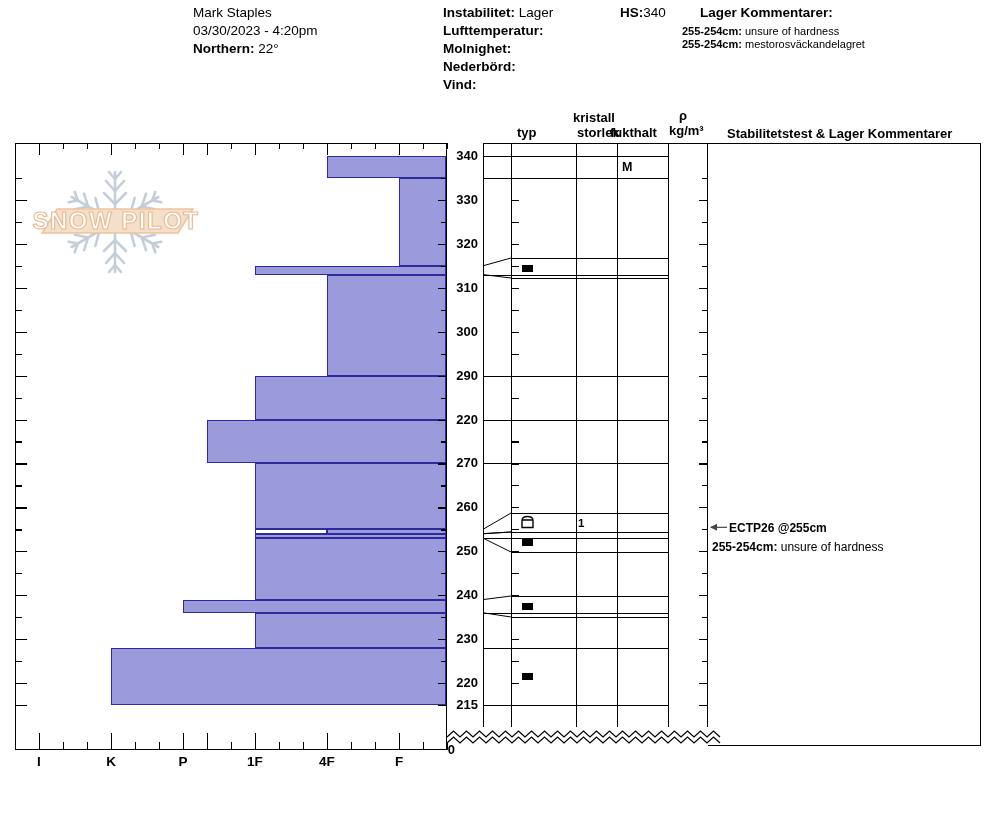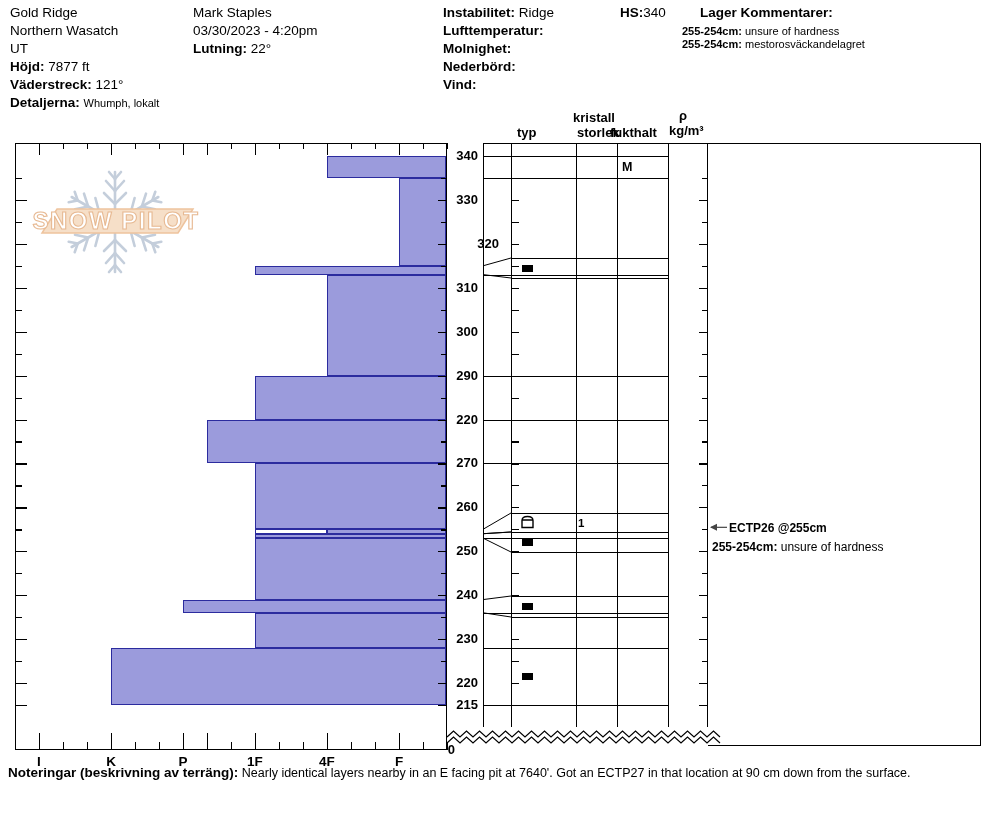--- a/index.html
+++ b/index.html
@@ -18,55 +18,48 @@
   .colhdr{position:absolute;font-weight:bold;font-size:13px;white-space:nowrap;}
   .sym{position:absolute;background:#000;}
   .gtxt{position:absolute;font-weight:bold;font-size:11.5px;}
   svg{position:absolute;left:0;top:0;}
 </style>
 </head>
 <body>
 
 <div id="page">
 
-  <div class="abs" style="left:10px;top:4px;">
-    <div class="hline">Gold Ridge</div>
-    <div class="hline">Northern Wasatch</div>
-    <div class="hline">UT</div>
-    <div class="hline"><b>Höjd:</b> <span>7877 ft</span></div>
-    <div class="hline"><b>Väderstreck:</b> <span>121°</span></div>
-    <div class="hline"><b>Detaljerna:</b> <span class="small">Whumph, lokalt</span></div>
-  </div>
 
   <div class="abs" style="left:193px;top:4px;">
     <div class="hline">Mark Staples</div>
     <div class="hline">03/30/2023 - 4:20pm</div>
-    <div class="hline"><b>Lutning:</b> <span>22°</span></div>
+    <div class="hline"><b>Northern:</b> <span>22°</span></div>
   </div>
 
   <div class="abs" style="left:443px;top:4px;">
-    <div class="hline"><b>Instabilitet:</b> <span>Ridge</span></div>
+    <div class="hline"><b>Instabilitet:</b> <span>Lager</span></div>
     <div class="hline"><b>Lufttemperatur:</b></div>
     <div class="hline"><b>Molnighet:</b></div>
     <div class="hline"><b>Nederbörd:</b></div>
     <div class="hline"><b>Vind:</b></div>
   </div>
 
   <div class="abs hline" style="left:620px;top:4px;"><b>HS:</b><span>340</span></div>
 
   <div class="abs hline" style="left:700px;top:4px;"><b>Lager Kommentarer:</b></div>
   <div class="abs small" style="left:682px;top:25px;"><b>255-254cm:</b> <span>unsure of hardness</span></div>
   <div class="abs small" style="left:682px;top:38px;"><b>255-254cm:</b> <span>mestorosväckandelagret</span></div>
 
   <div class="colhdr" style="left:556px;top:110px;margin-left:17px;">kristall</div>
   <div class="colhdr" style="left:517px;top:125px;">typ</div>
   <div class="colhdr" style="left:577px;top:125px;">storlek</div>
   <div class="colhdr" style="left:610px;top:125px;">fukthalt</div>
   <div class="colhdr" style="left:679px;top:108px;">ρ</div>
   <div class="colhdr" style="left:669px;top:123px;">kg/m³</div>
+  <div class="colhdr" style="left:727px;top:126px;">Stabilitetstest &amp; Lager Kommentarer</div>
 
   <svg width="260" height="220" style="left:20px;top:150px;">
     <g stroke="#c4cedb" stroke-width="2.6" stroke-linecap="round" fill="none">
       <g id="flake" transform="translate(95,72)">
           <g transform="rotate(0)">
             <line x1="0" y1="0" x2="0" y2="-50"></line>
             <line x1="0" y1="-18" x2="-11" y2="-29"></line>
             <line x1="0" y1="-18" x2="11" y2="-29"></line>
             <line x1="0" y1="-31" x2="-9" y2="-41"></line>
             <line x1="0" y1="-31" x2="9" y2="-41"></line>
@@ -229,21 +222,21 @@
       <div class="tick" style="left: 16px; top: 243.84px; width: 11px; height: 1.2px;"></div>
       <div class="tick" style="left: 438px; top: 243.84px; width: 8px; height: 1.2px;"></div>
       <div class="tick" style="left: 16px; top: 221.88px; width: 6px; height: 1.2px;"></div>
       <div class="tick" style="left: 441px; top: 221.88px; width: 5px; height: 1.2px;"></div>
       <div class="tick" style="left: 16px; top: 199.92px; width: 11px; height: 1.2px;"></div>
       <div class="tick" style="left: 438px; top: 199.92px; width: 8px; height: 1.2px;"></div>
       <div class="tick" style="left: 16px; top: 177.96px; width: 6px; height: 1.2px;"></div>
       <div class="tick" style="left: 441px; top: 177.96px; width: 5px; height: 1.2px;"></div>
       <div class="dlab" style="left: 448px; top: 148px;">340</div>
       <div class="dlab" style="left: 448px; top: 191.92px;">330</div>
-      <div class="dlab" style="left: 469px; top: 235.84px;">320</div>
+      <div class="dlab" style="left: 448px; top: 235.84px;">320</div>
       <div class="dlab" style="left: 448px; top: 279.76px;">310</div>
       <div class="dlab" style="left: 448px; top: 323.68px;">300</div>
       <div class="dlab" style="left: 448px; top: 367.6px;">290</div>
       <div class="dlab" style="left: 448px; top: 411.52px;">220</div>
       <div class="dlab" style="left: 448px; top: 455.44px;">270</div>
       <div class="dlab" style="left: 448px; top: 499.36px;">260</div>
       <div class="dlab" style="left: 448px; top: 543.28px;">250</div>
       <div class="dlab" style="left: 448px; top: 587.2px;">240</div>
       <div class="dlab" style="left: 448px; top: 631.12px;">230</div>
       <div class="dlab" style="left: 448px; top: 675.04px;">220</div>
@@ -342,17 +335,13 @@
       <line x1="483" y1="538.104" x2="511" y2="552" stroke="#000" stroke-width="1"></line>
       <line x1="483" y1="599.5920000000001" x2="511" y2="596" stroke="#000" stroke-width="1"></line>
       <line x1="483" y1="612.768" x2="511" y2="617" stroke="#000" stroke-width="1"></line>
       <path d="M522 527.5 v-7 q0 -4 5.5 -4 q5.5 0 5.5 4 v7 z M522 520 h11" fill="none" stroke="#000" stroke-width="1.4"></path>
       <path d="M447 737 L453.5 731 L460 737 L466.5 731 L473 737 L479.5 731 L486 737 L492.5 731 L499 737 L505.5 731 L512 737 L518.5 731 L525 737 L531.5 731 L538 737 L544.5 731 L551 737 L557.5 731 L564 737 L570.5 731 L577 737 L583.5 731 L590 737 L596.5 731 L603 737 L609.5 731 L616 737 L622.5 731 L629 737 L635.5 731 L642 737 L648.5 731 L655 737 L661.5 731 L668 737 L674.5 731 L681 737 L687.5 731 L694 737 L700.5 731 L707 737 L713.5 731 L720 737" fill="none" stroke="#000" stroke-width="1.2"></path>
       <path d="M447 743 L453.5 737 L460 743 L466.5 737 L473 743 L479.5 737 L486 743 L492.5 737 L499 743 L505.5 737 L512 743 L518.5 737 L525 743 L531.5 737 L538 743 L544.5 737 L551 743 L557.5 737 L564 743 L570.5 737 L577 743 L583.5 737 L590 743 L596.5 737 L603 743 L609.5 737 L616 743 L622.5 737 L629 743 L635.5 737 L642 743 L648.5 737 L655 743 L661.5 737 L668 743 L674.5 737 L681 743 L687.5 737 L694 743 L700.5 737 L707 743 L713.5 737 L720 743" fill="none" stroke="#000" stroke-width="1.2"></path>
       <line x1="711" y1="527.32" x2="727" y2="527.32" stroke="#444" stroke-width="1.2"></line>
       <polygon points="710,527.32 717,523.82 717,530.82" fill="#444"></polygon>
     </svg>
 
-  <div class="abs" style="left:8px;top:765px;font-size:12.5px;white-space:nowrap;">
-    <b style="font-size:13.5px;">Noteringar (beskrivning av terräng):</b>
-    <span>Nearly identical layers nearby in an E facing pit at 7640'. Got an ECTP27 in that location at 90 cm down from the surface.</span>
-  </div>
 </div>
 
 </body></html>

